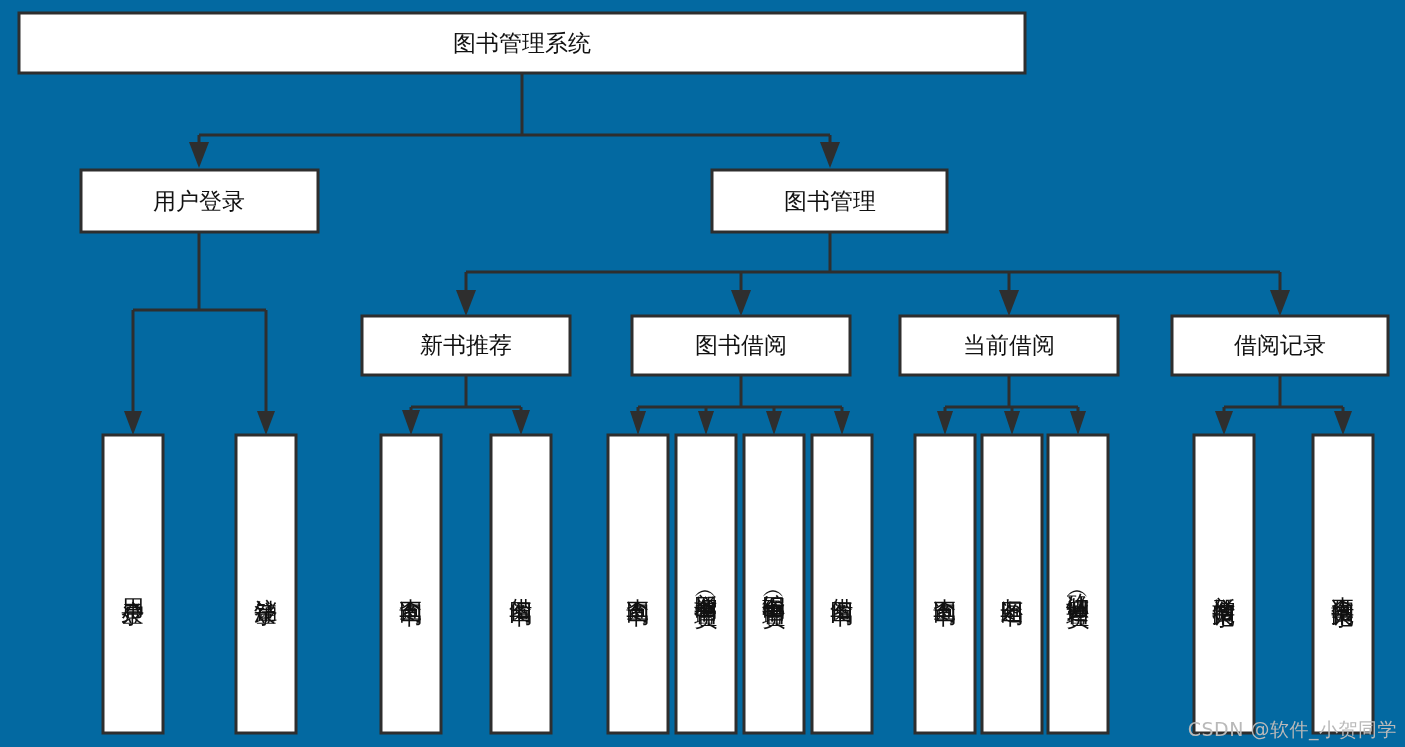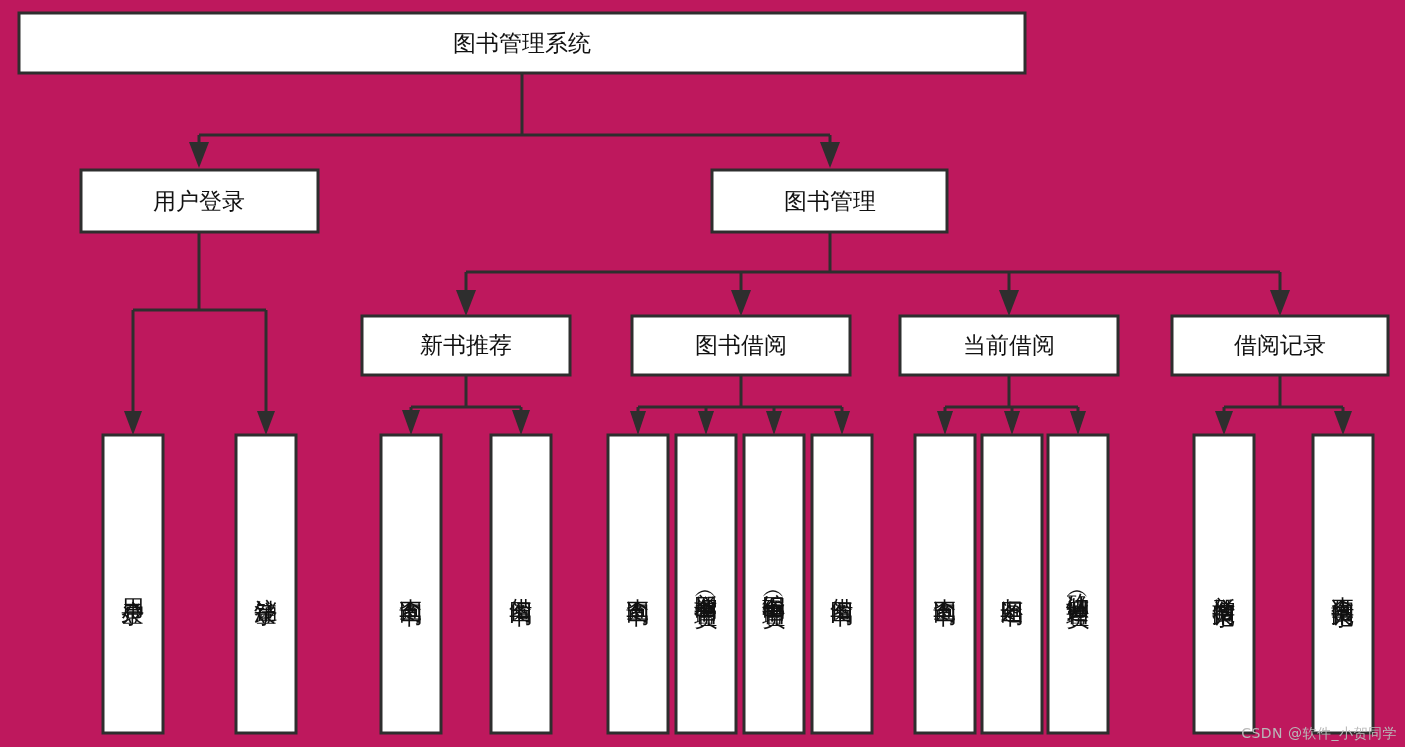--- a/index.html
+++ b/index.html
@@ -10,21 +10,21 @@
   body {
     width: 1405px;
     height: 747px;
     font-family: "DejaVu Sans", "Liberation Sans", sans-serif;
     overflow: hidden;
   }
   #diagram-root {
     position: relative;
     width: 1405px;
     height: 747px;
-    background: #be185d;
+    background: #0369a1;
   }
   svg#flow-svg {
     position: absolute;
     left: 0;
     top: 0;
     width: 1405px;
     height: 747px;
     display: block;
   }
   .node-rect {
@@ -60,21 +60,21 @@
     justify-content: center;
     text-align: center;
     white-space: nowrap;
     pointer-events: none;
   }
   .watermark {
     position: absolute;
     right: 8px;
     bottom: 4px;
     font-family: "DejaVu Sans", "Liberation Sans", sans-serif;
-    font-size: 14px;
+    font-size: 19px;
     color: #b9b9b9;
     white-space: nowrap;
     letter-spacing: 0.5px;
   }
 </style>
 </head>
 <body>
 
 <div id="diagram-root">
 

